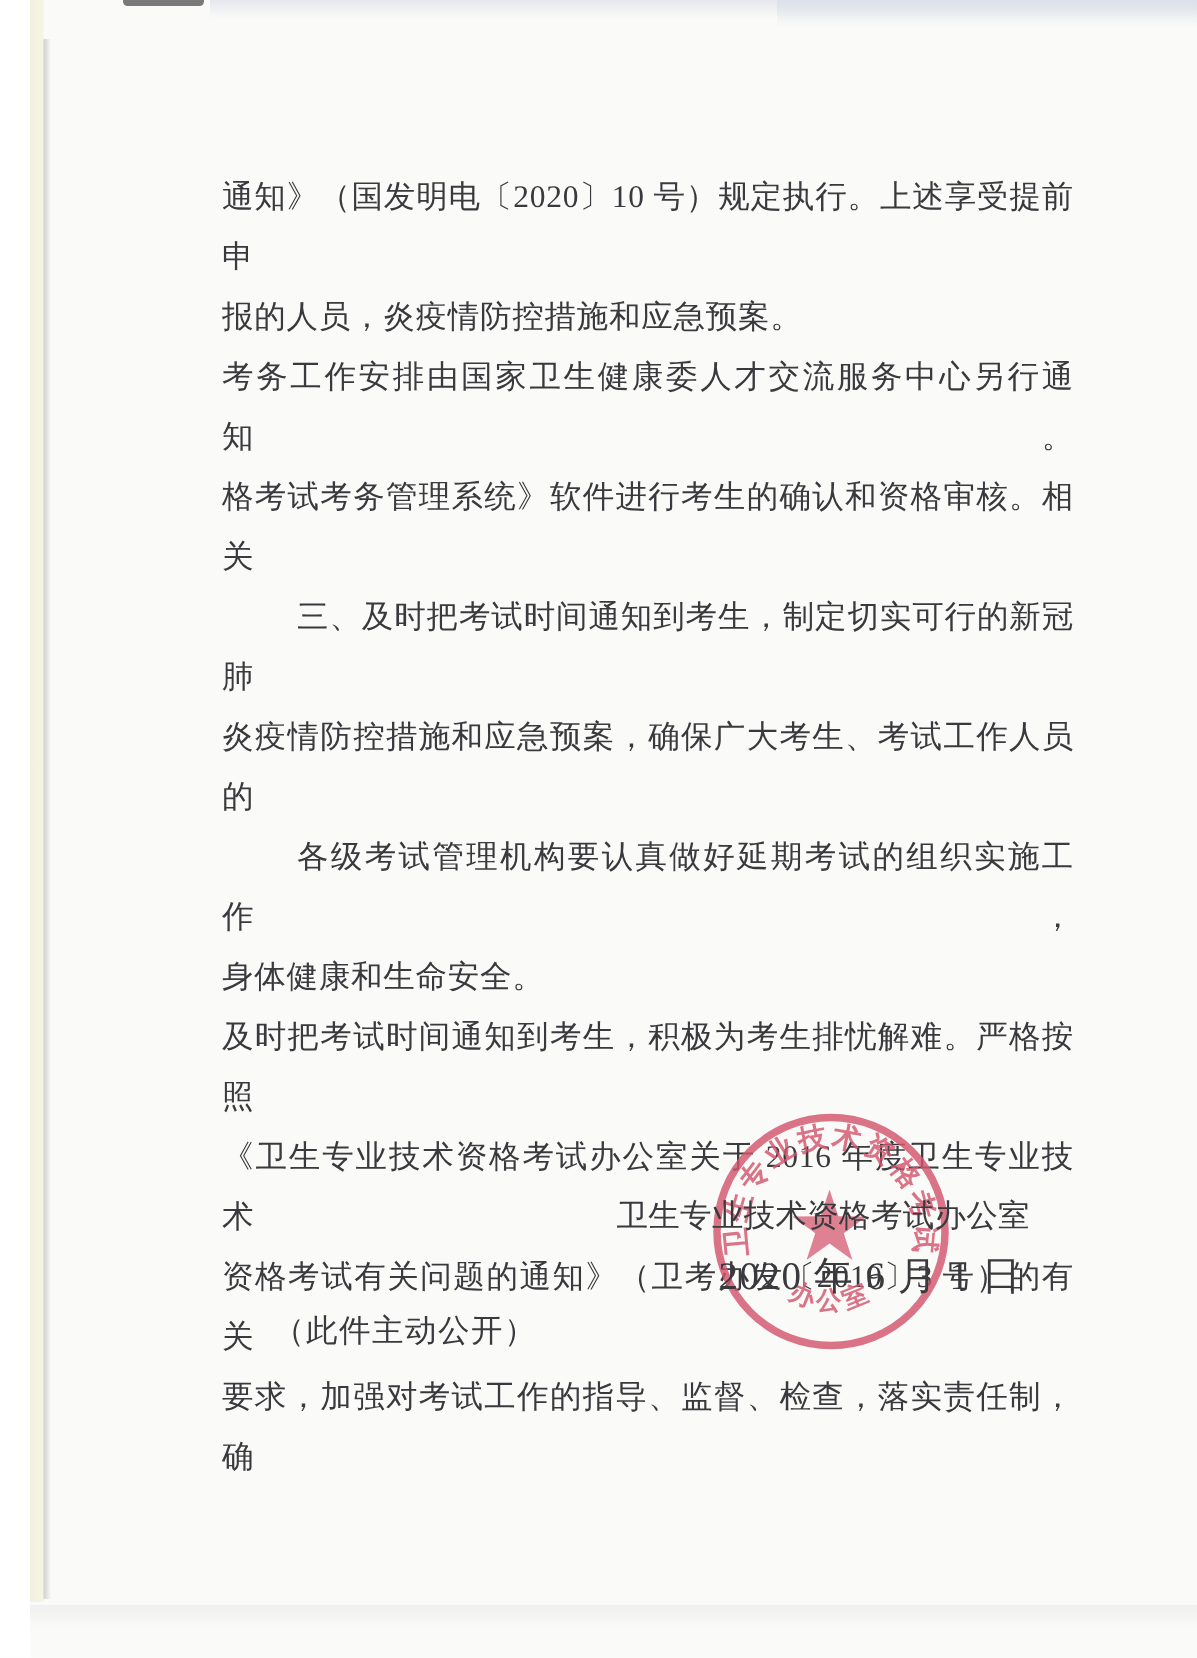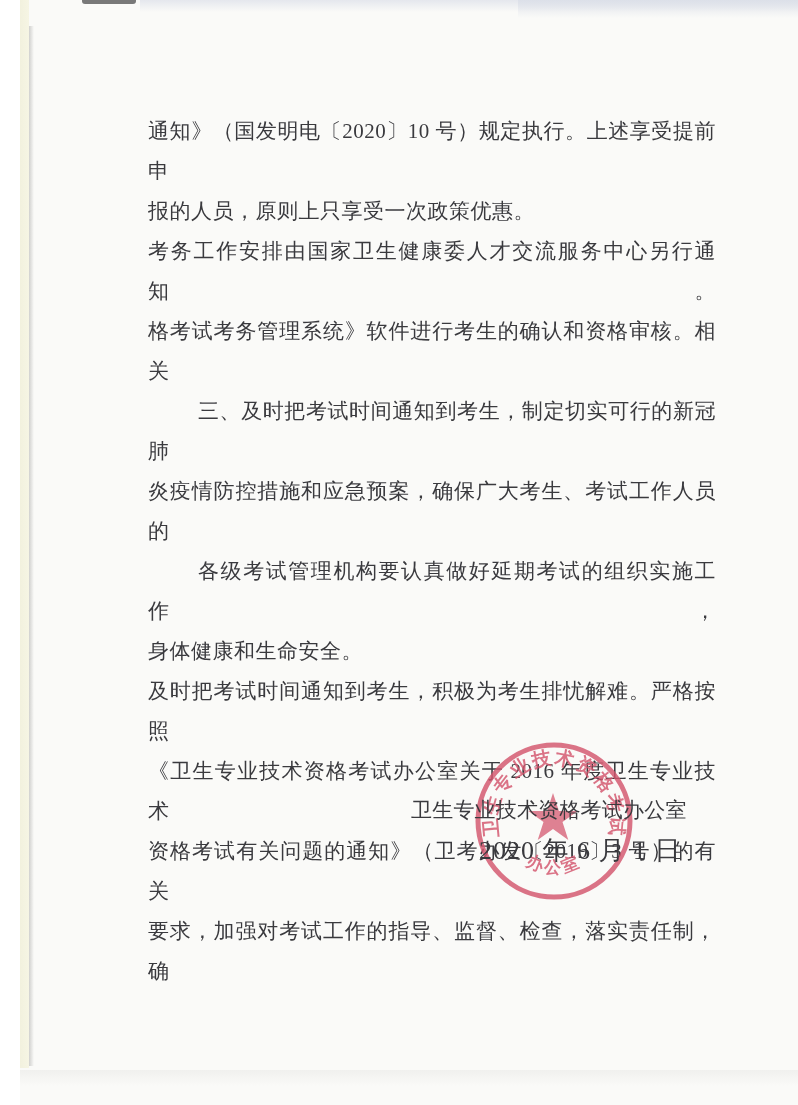--- a/index.html
+++ b/index.html
@@ -106,21 +106,21 @@
 
   <div class="edge-cream"></div>
   <div class="edge-line"></div>
   <div class="top-shade"></div>
   <div class="top-shade-right"></div>
   <div class="top-smudge"></div>
   <div class="bottom-band"></div>
 
   <div class="doc-body">
       <div class="line fill">通知》（国发明电〔2020〕10 号）规定执行。上述享受提前申</div>
-      <div class="line">报的人员，原则上只享受一次政策优惠。</div>
+      <div class="line">报的人员，炎疫情防控措施和应急预案。</div>
       <div class="line fill">考务工作安排由国家卫生健康委人才交流服务中心另行通知。</div>
       <div class="line fill">格考试考务管理系统》软件进行考生的确认和资格审核。相关</div>
       <div class="line indent fill">三、及时把考试时间通知到考生，制定切实可行的新冠肺</div>
       <div class="line fill">炎疫情防控措施和应急预案，确保广大考生、考试工作人员的</div>
       <div class="line indent fill">各级考试管理机构要认真做好延期考试的组织实施工作，</div>
       <div class="line">身体健康和生命安全。</div>
       <div class="line fill">及时把考试时间通知到考生，积极为考生排忧解难。严格按照</div>
       <div class="line fill">《卫生专业技术资格考试办公室关于 2016 年度卫生专业技术</div>
       <div class="line fill">资格考试有关问题的通知》（卫考办发〔2019〕3 号）的有关</div>
       <div class="line fill">要求，加强对考试工作的指导、监督、检查，落实责任制，确</div>
@@ -137,14 +137,15 @@
     </text>
     <text class="arc-bottom-text" text-anchor="middle">
       <textPath href="#arcBottom" startOffset="50%">办公室</textPath>
     </text>
     <polygon class="star" points="89,62 94.9,79.9 113.7,80 98.5,91.1 104.3,109 89,98 73.7,109 79.5,91.1 64.3,80 83.1,79.9"></polygon>
   </svg>
 
   <div class="sig-org">卫生专业技术资格考试办公室</div>
   <div class="sig-date">2020 年 6 月 1 日</div>
 
+  <div class="footnote">（此件主动公开）</div>
 
 </div>
 
 </body></html>

